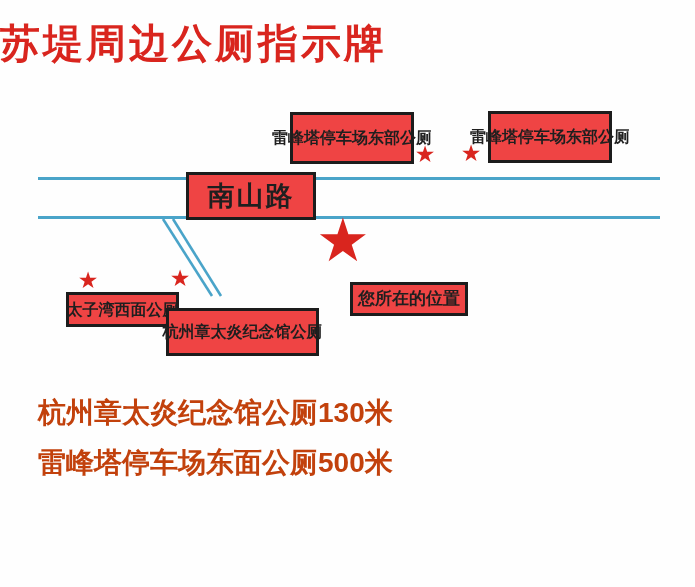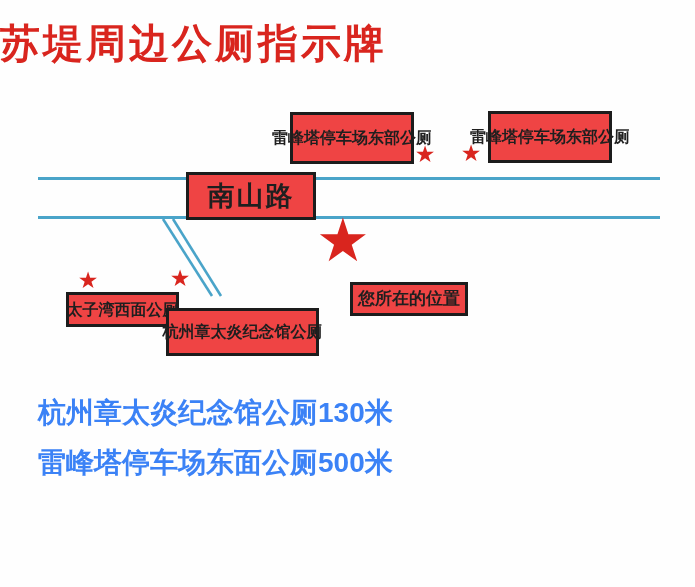--- a/index.html
+++ b/index.html
@@ -39,21 +39,21 @@
   }
   .star.small { font-size:23px; }
   .star.big   { font-size:60px; }
   .star-west        { left:425px; top:154px; }
   .star-east        { left:471px; top:153px; }
   .star-current     { left:343px; top:241px; }
   .star-taiziwan    { left:88px;  top:280px; }
   .star-zhangtaiyan { left:180px; top:278px; }
   .distances {
     position:absolute; left:38px; top:388px;
-    font-size:28px; font-weight:bold; color:#3b82f6;
+    font-size:28px; font-weight:bold; color:#c2410c;
   }
   .distances .distance-line { height:50px; line-height:50px; white-space:nowrap; }
 </style>
 </head>
 <body>
 
 <div class="canvas">
 
   <div class="title">苏堤周边公厕指示牌</div>
 

